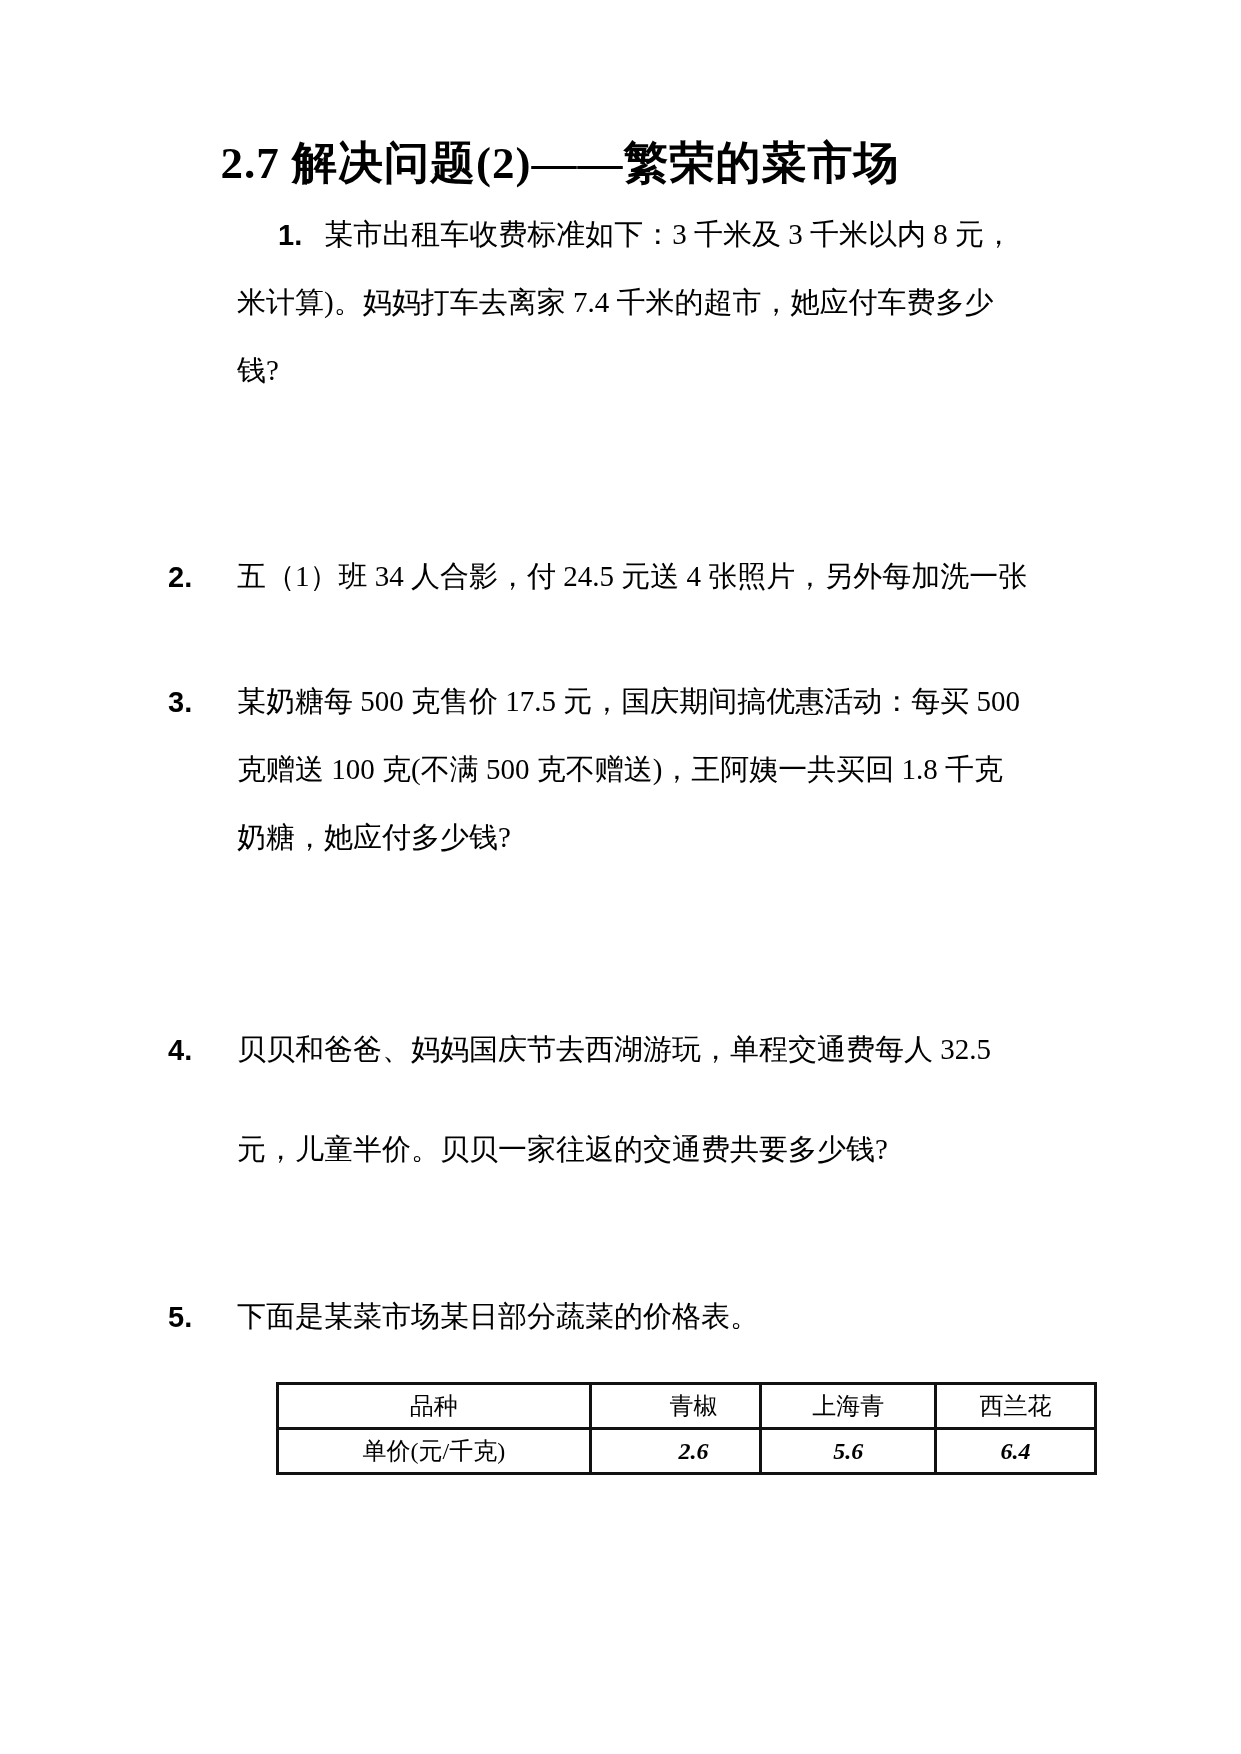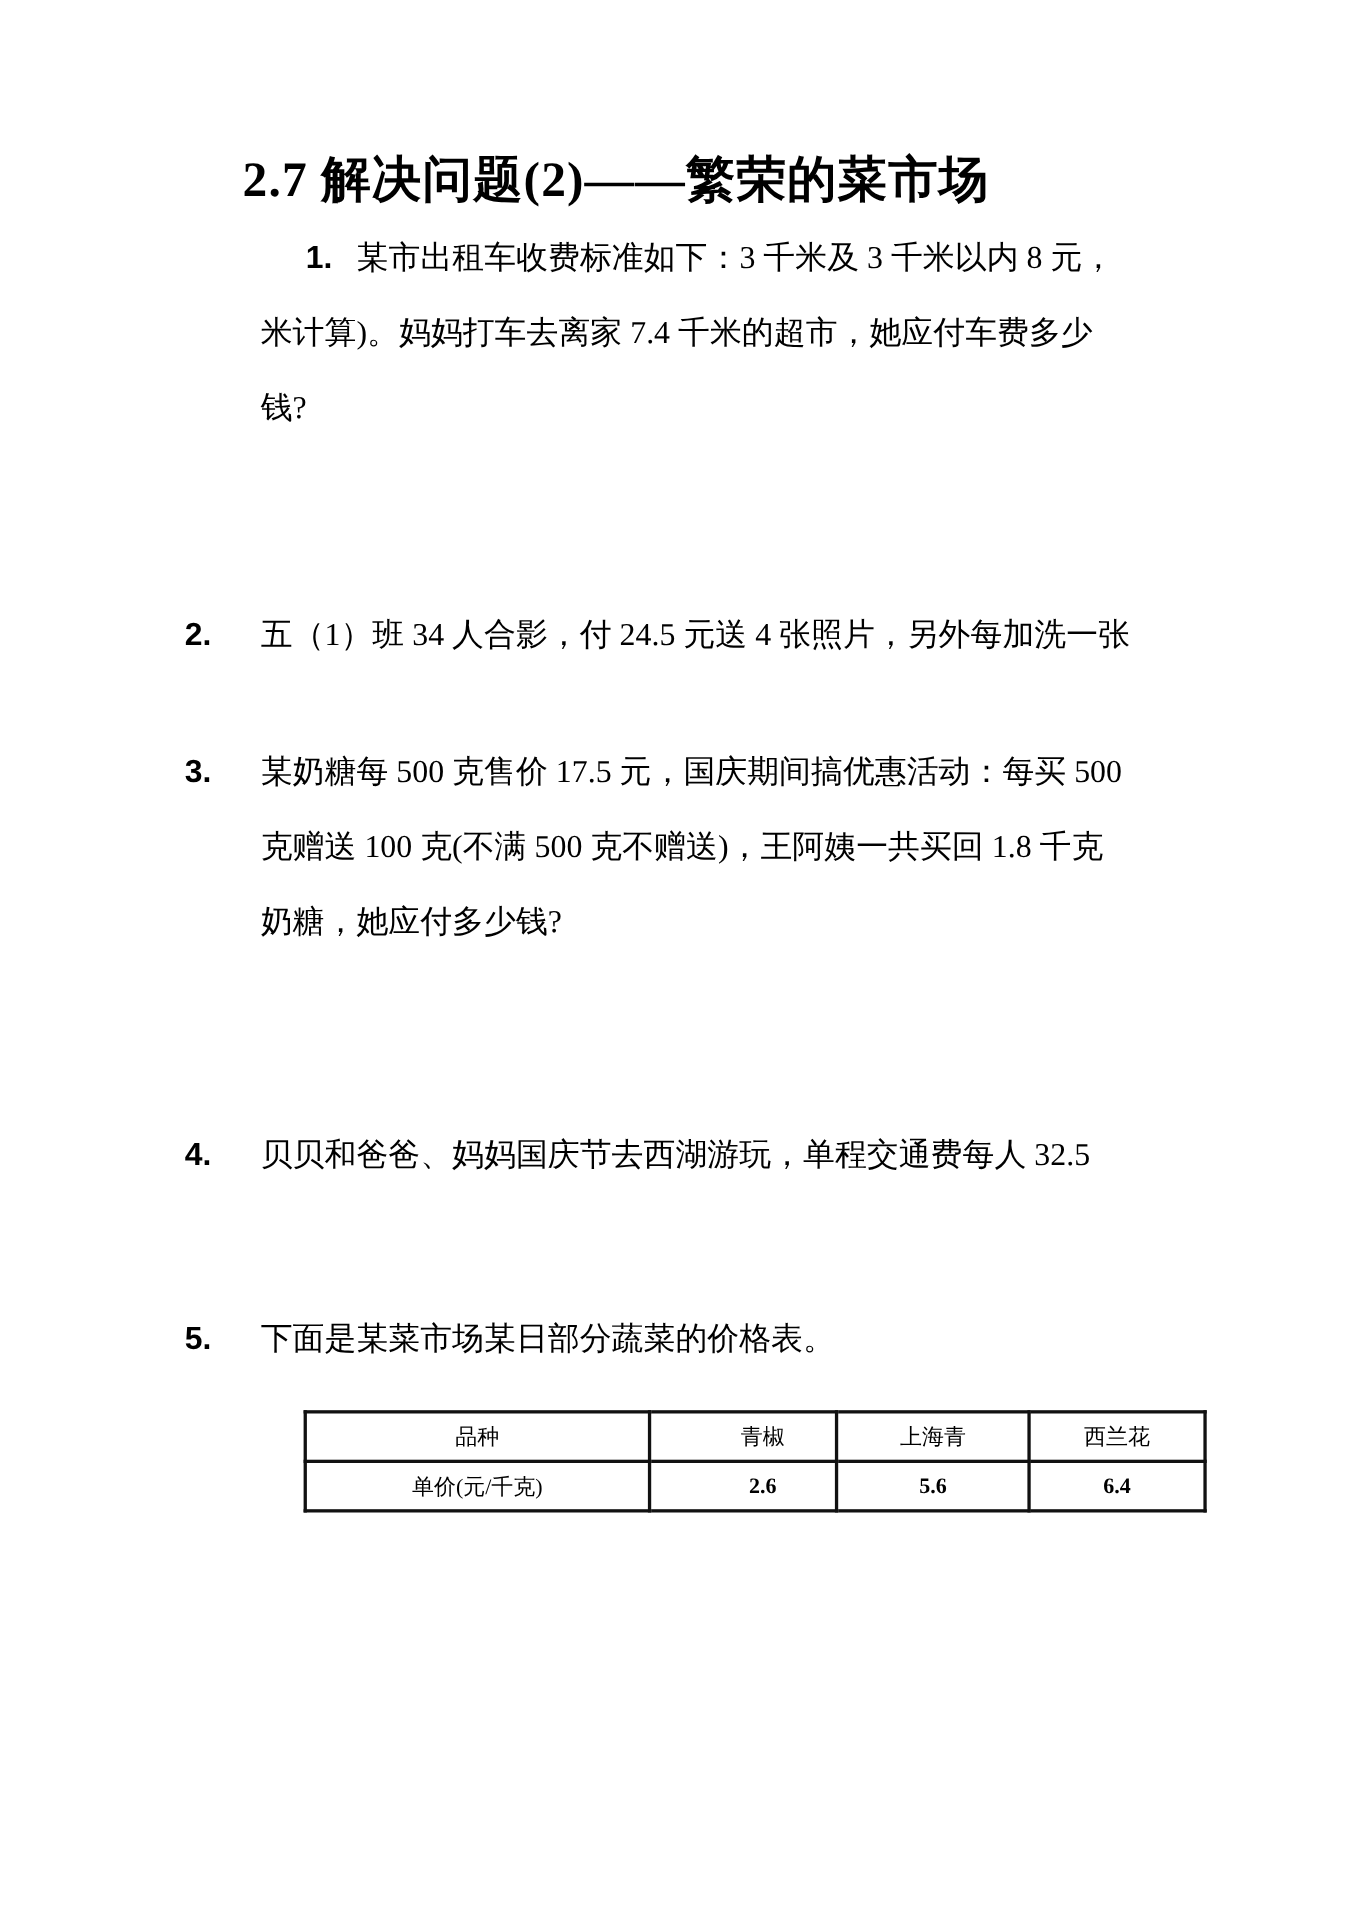--- a/index.html
+++ b/index.html
@@ -62,29 +62,29 @@
     border-collapse: collapse;
     margin-top: 30px;
     margin-left: 39px;
     table-layout: fixed;
   }
   .price-table td {
     border: 3px solid #111111;
     height: 42px;
     text-align: center;
     vertical-align: middle;
-    font-size: 20px;
+    font-size: 24px;
     padding: 0;
     overflow: hidden;
   }
   .price-table .c0 { width: 327px; }
   .price-table .c1 { width: 138px; padding-left: 36px; }
   .price-table .c2 { width: 181px; }
   .price-table .c3 { width: 165px; }
-  .price-table .val { font-weight: bold; }
+  .price-table .val { font-weight: bold; font-style: italic; }
 </style>
 </head>
 <body>
 
 <div class="page">
 
   <div class="doc-title">2.7 解决问题(2)——繁荣的菜市场</div>
 
   <div class="content">
 
@@ -105,20 +105,21 @@
     <div class="problem p3 lh68">
       <span class="num">3.</span>
       <div class="line">某奶糖每 500 克售价 17.5 元，国庆期间搞优惠活动：每买 500</div>
       <div class="line">克赠送 100 克(不满 500 克不赠送)，王阿姨一共买回 1.8 千克</div>
       <div class="line">奶糖，她应付多少钱?</div>
     </div>
 
     <div class="problem p4 lh100">
       <span class="num">4.</span>
       <div class="line">贝贝和爸爸、妈妈国庆节去西湖游玩，单程交通费每人 32.5</div>
+      <div class="line">元，儿童半价。贝贝一家往返的交通费共要多少钱?</div>
     </div>
 
     <div class="problem p5 lh70">
       <span class="num">5.</span>
       <div class="line">下面是某菜市场某日部分蔬菜的价格表。</div>
     </div>
 
     <table class="price-table">
       <tbody>
         <tr>

